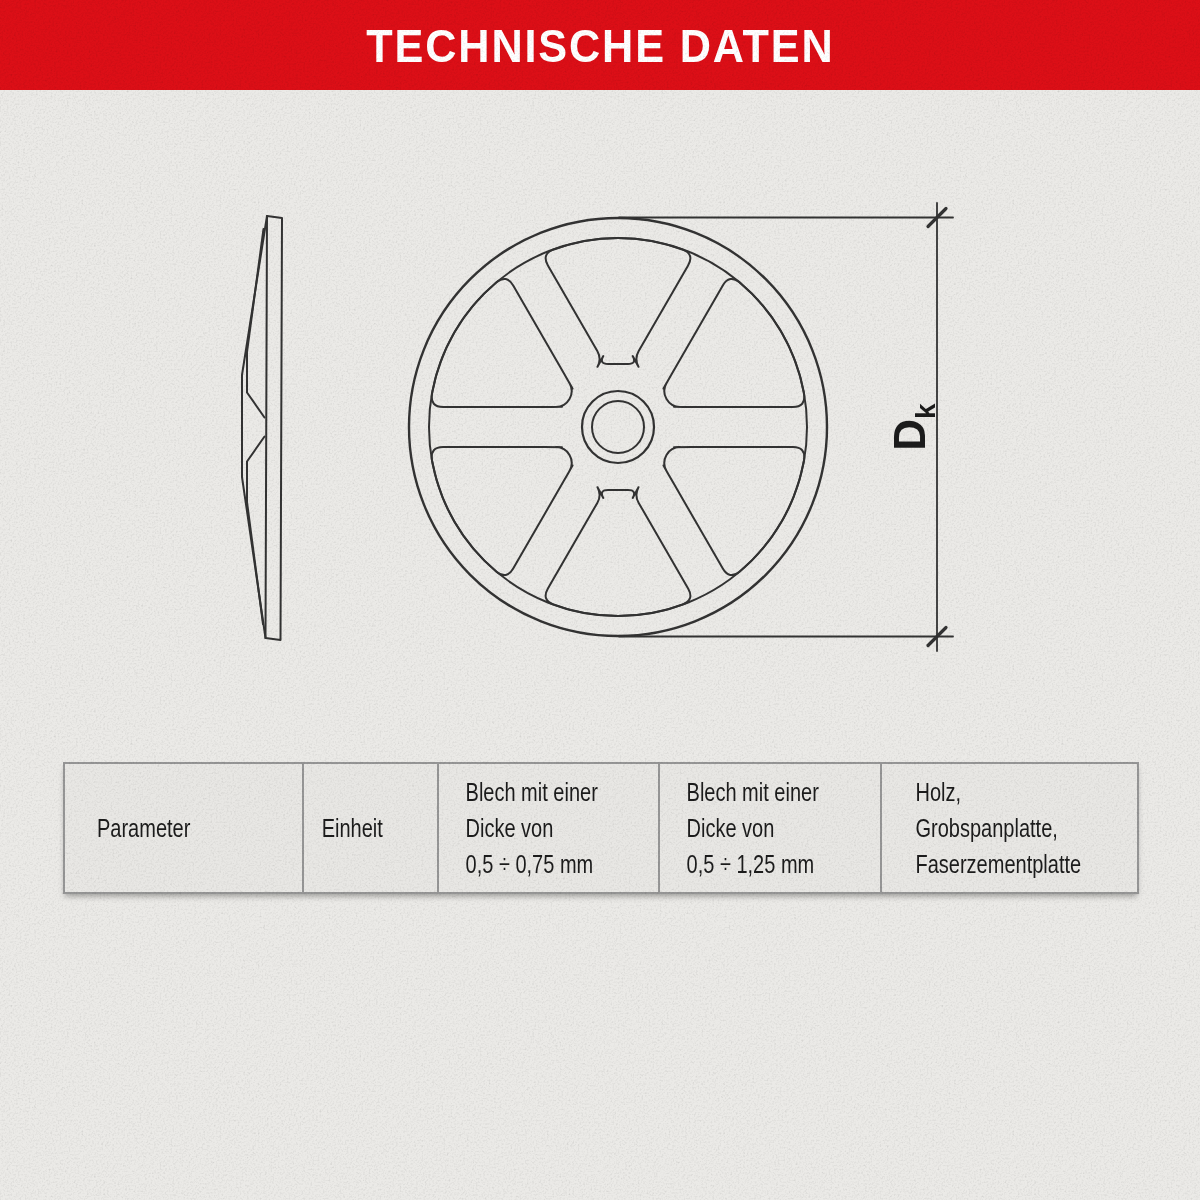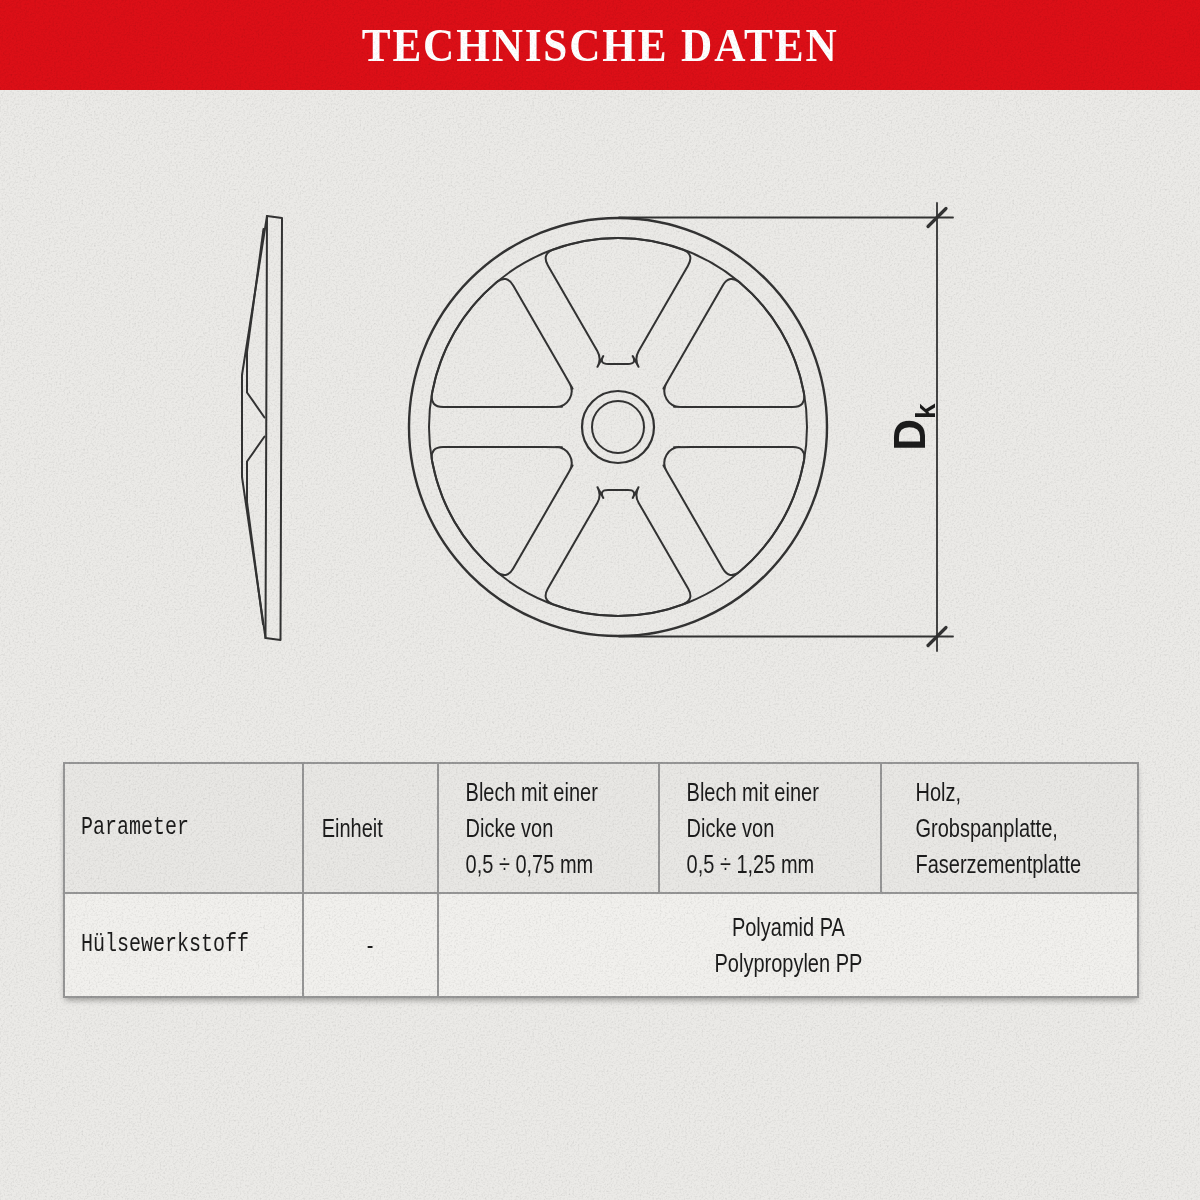--- a/index.html
+++ b/index.html
@@ -3,39 +3,39 @@
 <meta charset="utf-8">
 <style>
   html,body{margin:0;padding:0;}
   body{width:1200px;height:1200px;overflow:hidden;
        font-family:"Liberation Sans","DejaVu Sans",sans-serif;}
   .page{position:relative;width:1200px;height:1200px;background:#ebeae7;}
 
   
   .band{position:absolute;left:0;top:0;width:1200px;height:90px;
         display:flex;align-items:center;justify-content:center;}
-  .band h1{margin:0;color:#fff;font-size:47px;font-weight:700;letter-spacing:2px;line-height:1;font-family:Liberation Serif, serif;}
+  .band h1{margin:0;color:#fff;font-size:47px;font-weight:700;letter-spacing:2px;line-height:1;}
   .band .condT{display:inline-block;transform:scaleX(0.92);transform-origin:center;}
 
   
   .drawing{position:absolute;left:0;top:0;width:1200px;height:1200px;}
   .drawing *{vector-effect:non-scaling-stroke;}
 
   
   table.spec{position:absolute;left:63px;top:762px;width:1074px;
              border-collapse:collapse;table-layout:fixed;
              box-shadow:0 4px 6px -2px rgba(0,0,0,0.35);
              color:#1c1c1c;}
   table.spec td,table.spec th{border:2px solid #969696;font-weight:400;
              font-size:25px;vertical-align:middle;padding:6px 10px;
              white-space:pre-line;line-height:1.45;}
   table.spec tr.head td{background:#e8e7e4;height:116px;text-align:left;}
   table.spec tr.r1 td{background:#ffffff;height:70px;text-align:center;}
   table.spec tr.r2 td{background:#f1f0ed;height:90px;text-align:center;}
-  table.spec td.lab{text-align:left;padding-left:16px;font-family:Liberation Mono, monospace;}
+  table.spec td.lab{text-align:left;padding-left:32px;}
   .cond{display:inline-block;transform:scaleX(0.8);transform-origin:center;}
   td.lab .cond{transform-origin:left center;}
   table.spec sub{font-size:16px;vertical-align:-7px;line-height:0;}
   .unitgap{display:inline-block;width:7px;}
 
   
   .grain{position:absolute;left:0;top:0;width:1200px;height:1200px;
          pointer-events:none;opacity:.55;}
 </style>
 </head>
@@ -95,26 +95,20 @@
       <td><span class="cond">Einheit</span></td>
       <td><span class="cond">Blech mit einer
 Dicke von
 0,5 ÷ 0,75 mm</span></td>
       <td><span class="cond">Blech mit einer
 Dicke von
 0,5 ÷ 1,25 mm</span></td>
       <td><span class="cond">Holz, Grobspanplatte,
 Faserzementplatte</span></td>
     </tr>
-    <tr class="r2">
-      <td class="lab"><span class="cond">Hülsewerkstoff</span></td>
-      <td><span class="cond">-</span></td>
-      <td colspan="3"><span class="cond">Polyamid PA
-Polypropylen PP</span></td>
-    </tr>
   </tbody>
     </table>
 
   <svg class="grain" width="1200" height="1200">
     <filter id="gr">
         <feTurbulence type="fractalNoise" baseFrequency="0.55" numOctaves="2" stitchTiles="stitch"></feTurbulence>
       <feColorMatrix type="matrix" values="0 0 0 0 0  0 0 0 0 0  0 0 0 0 0  0.18 0.18 0.18 0 -0.25"></feColorMatrix>
     </filter>
     <rect width="1200" height="1200" filter="url(#gr)"></rect>
   </svg>

